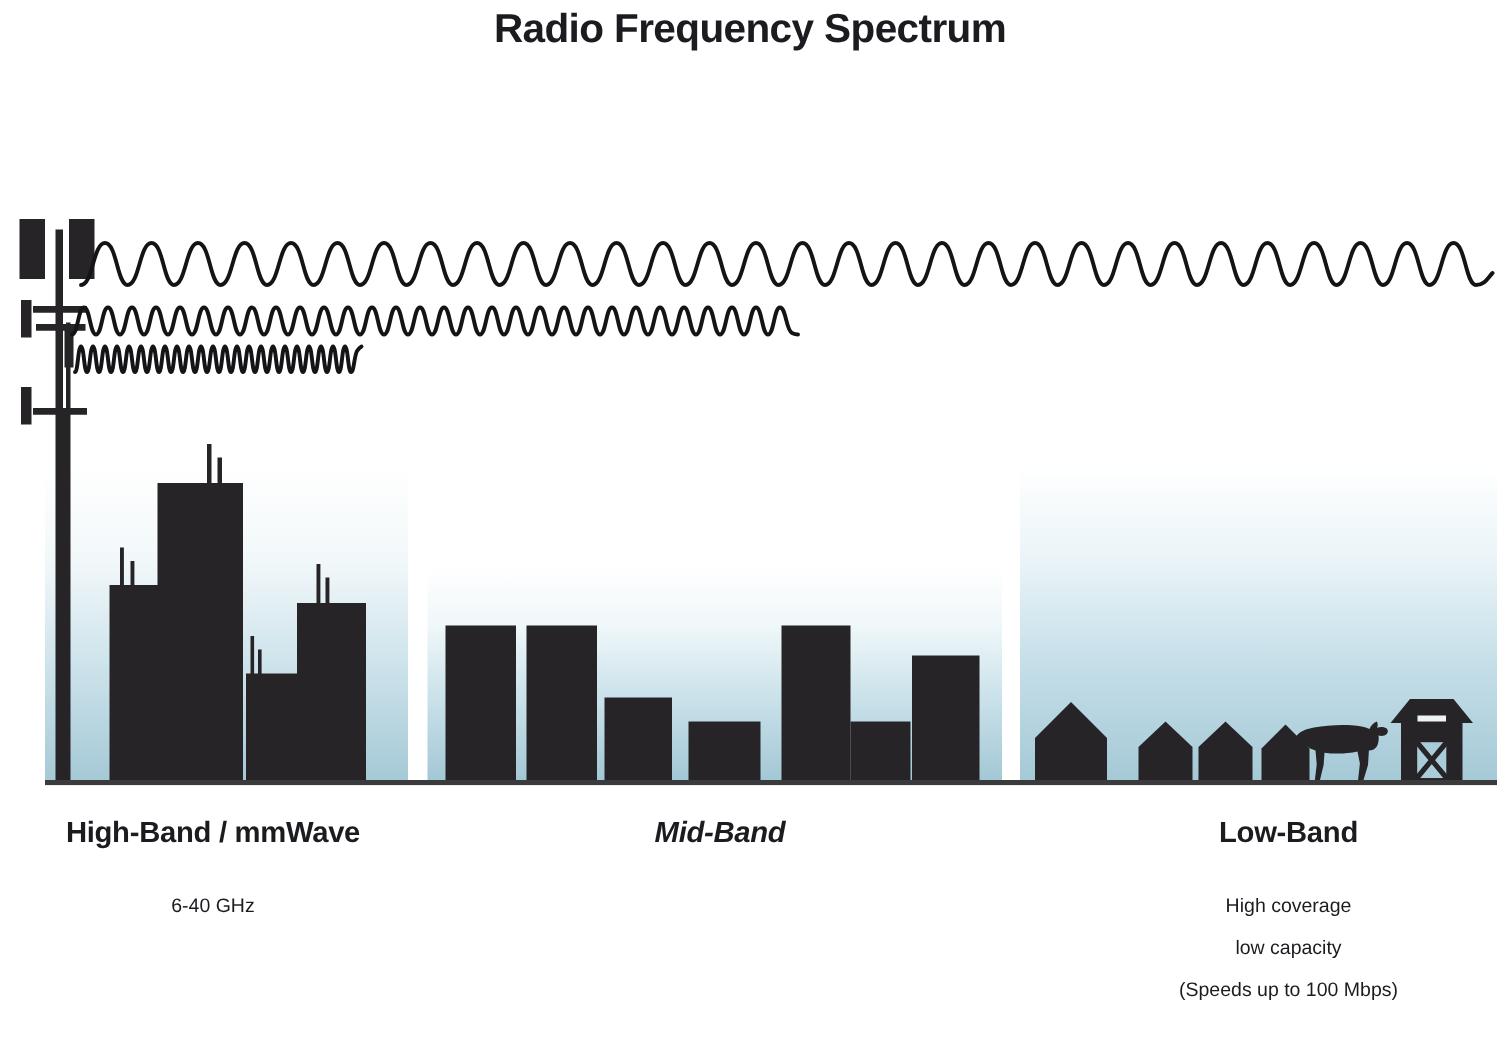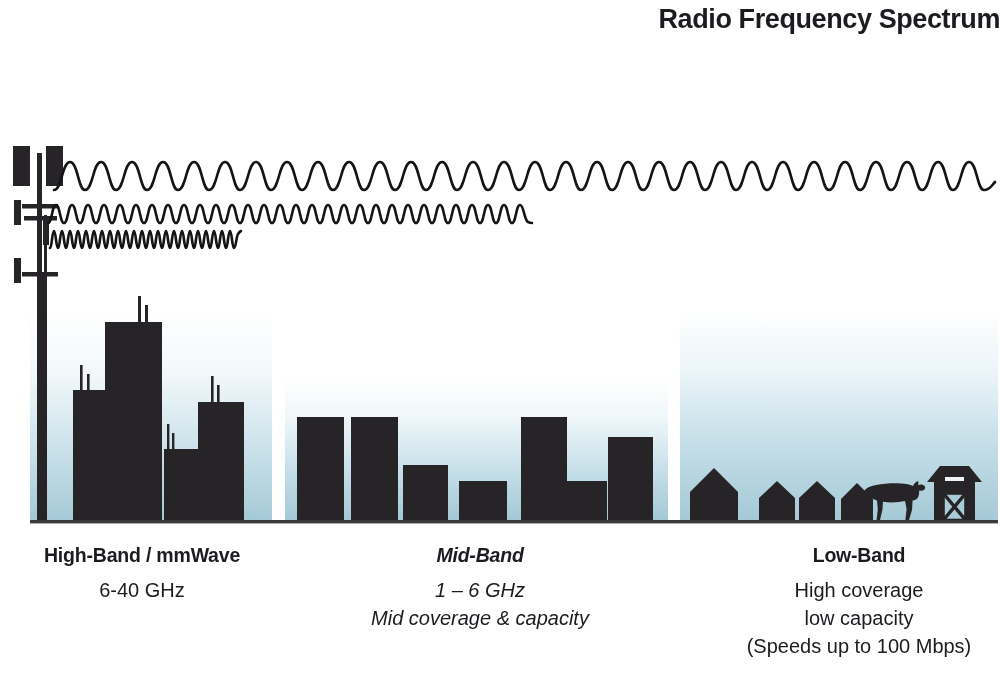--- a/index.html
+++ b/index.html
@@ -13,21 +13,21 @@
     position: relative;
     overflow: hidden;
     font-family: "Liberation Sans", sans-serif;
     color: #1c1b20;
   }
   #diagram-title {
     position: absolute;
     top: 4px;
     left: 0;
     width: 1000px;
-    text-align: right;
+    text-align: center;
     font-family: "Liberation Sans", sans-serif;
     font-weight: bold;
     font-size: 27px;
     letter-spacing: -0.4px;
     color: #1c1b20;
   }
   #spectrum-figure {
     position: absolute;
     top: 0;
     left: 0;
@@ -46,23 +46,23 @@
   }
   .band-caption-title {
     font-family: "Liberation Sans", sans-serif;
     font-weight: bold;
     font-size: 19.5px;
     color: #1c1b20;
     white-space: nowrap;
     letter-spacing: -0.2px;
   }
   .band-caption-lines {
-    margin-top: 9px;
-    font-family: "Liberation Sans", sans-serif;
-    font-size: 20px;
+    margin-top: 23px;
+    font-family: "Liberation Sans", sans-serif;
+    font-size: 13px;
     line-height: 28px;
     color: #1c1b20;
     white-space: nowrap;
   }
   .band-caption-lines div {
     white-space: nowrap;
   }
   #caption-high { left: 10px; width: 264px; }
   #caption-mid  { left: 290px; width: 380px; font-style: italic; }
   #caption-low  { left: 700px; width: 318px; }
@@ -189,24 +189,20 @@
 
   <div class="band-caption" id="caption-high">
     <div class="band-caption-title">High-Band / mmWave</div>
     <div class="band-caption-lines">
       <div>6-40 GHz</div>
     </div>
   </div>
 
   <div class="band-caption" id="caption-mid">
     <div class="band-caption-title">Mid-Band</div>
-    <div class="band-caption-lines">
-      <div>1 – 6 GHz</div>
-      <div>Mid coverage &amp; capacity</div>
-    </div>
   </div>
 
   <div class="band-caption" id="caption-low">
     <div class="band-caption-title">Low-Band</div>
     <div class="band-caption-lines">
       <div>High coverage</div>
       <div>low capacity</div>
       <div>(Speeds up to 100 Mbps)</div>
     </div>
   </div>

